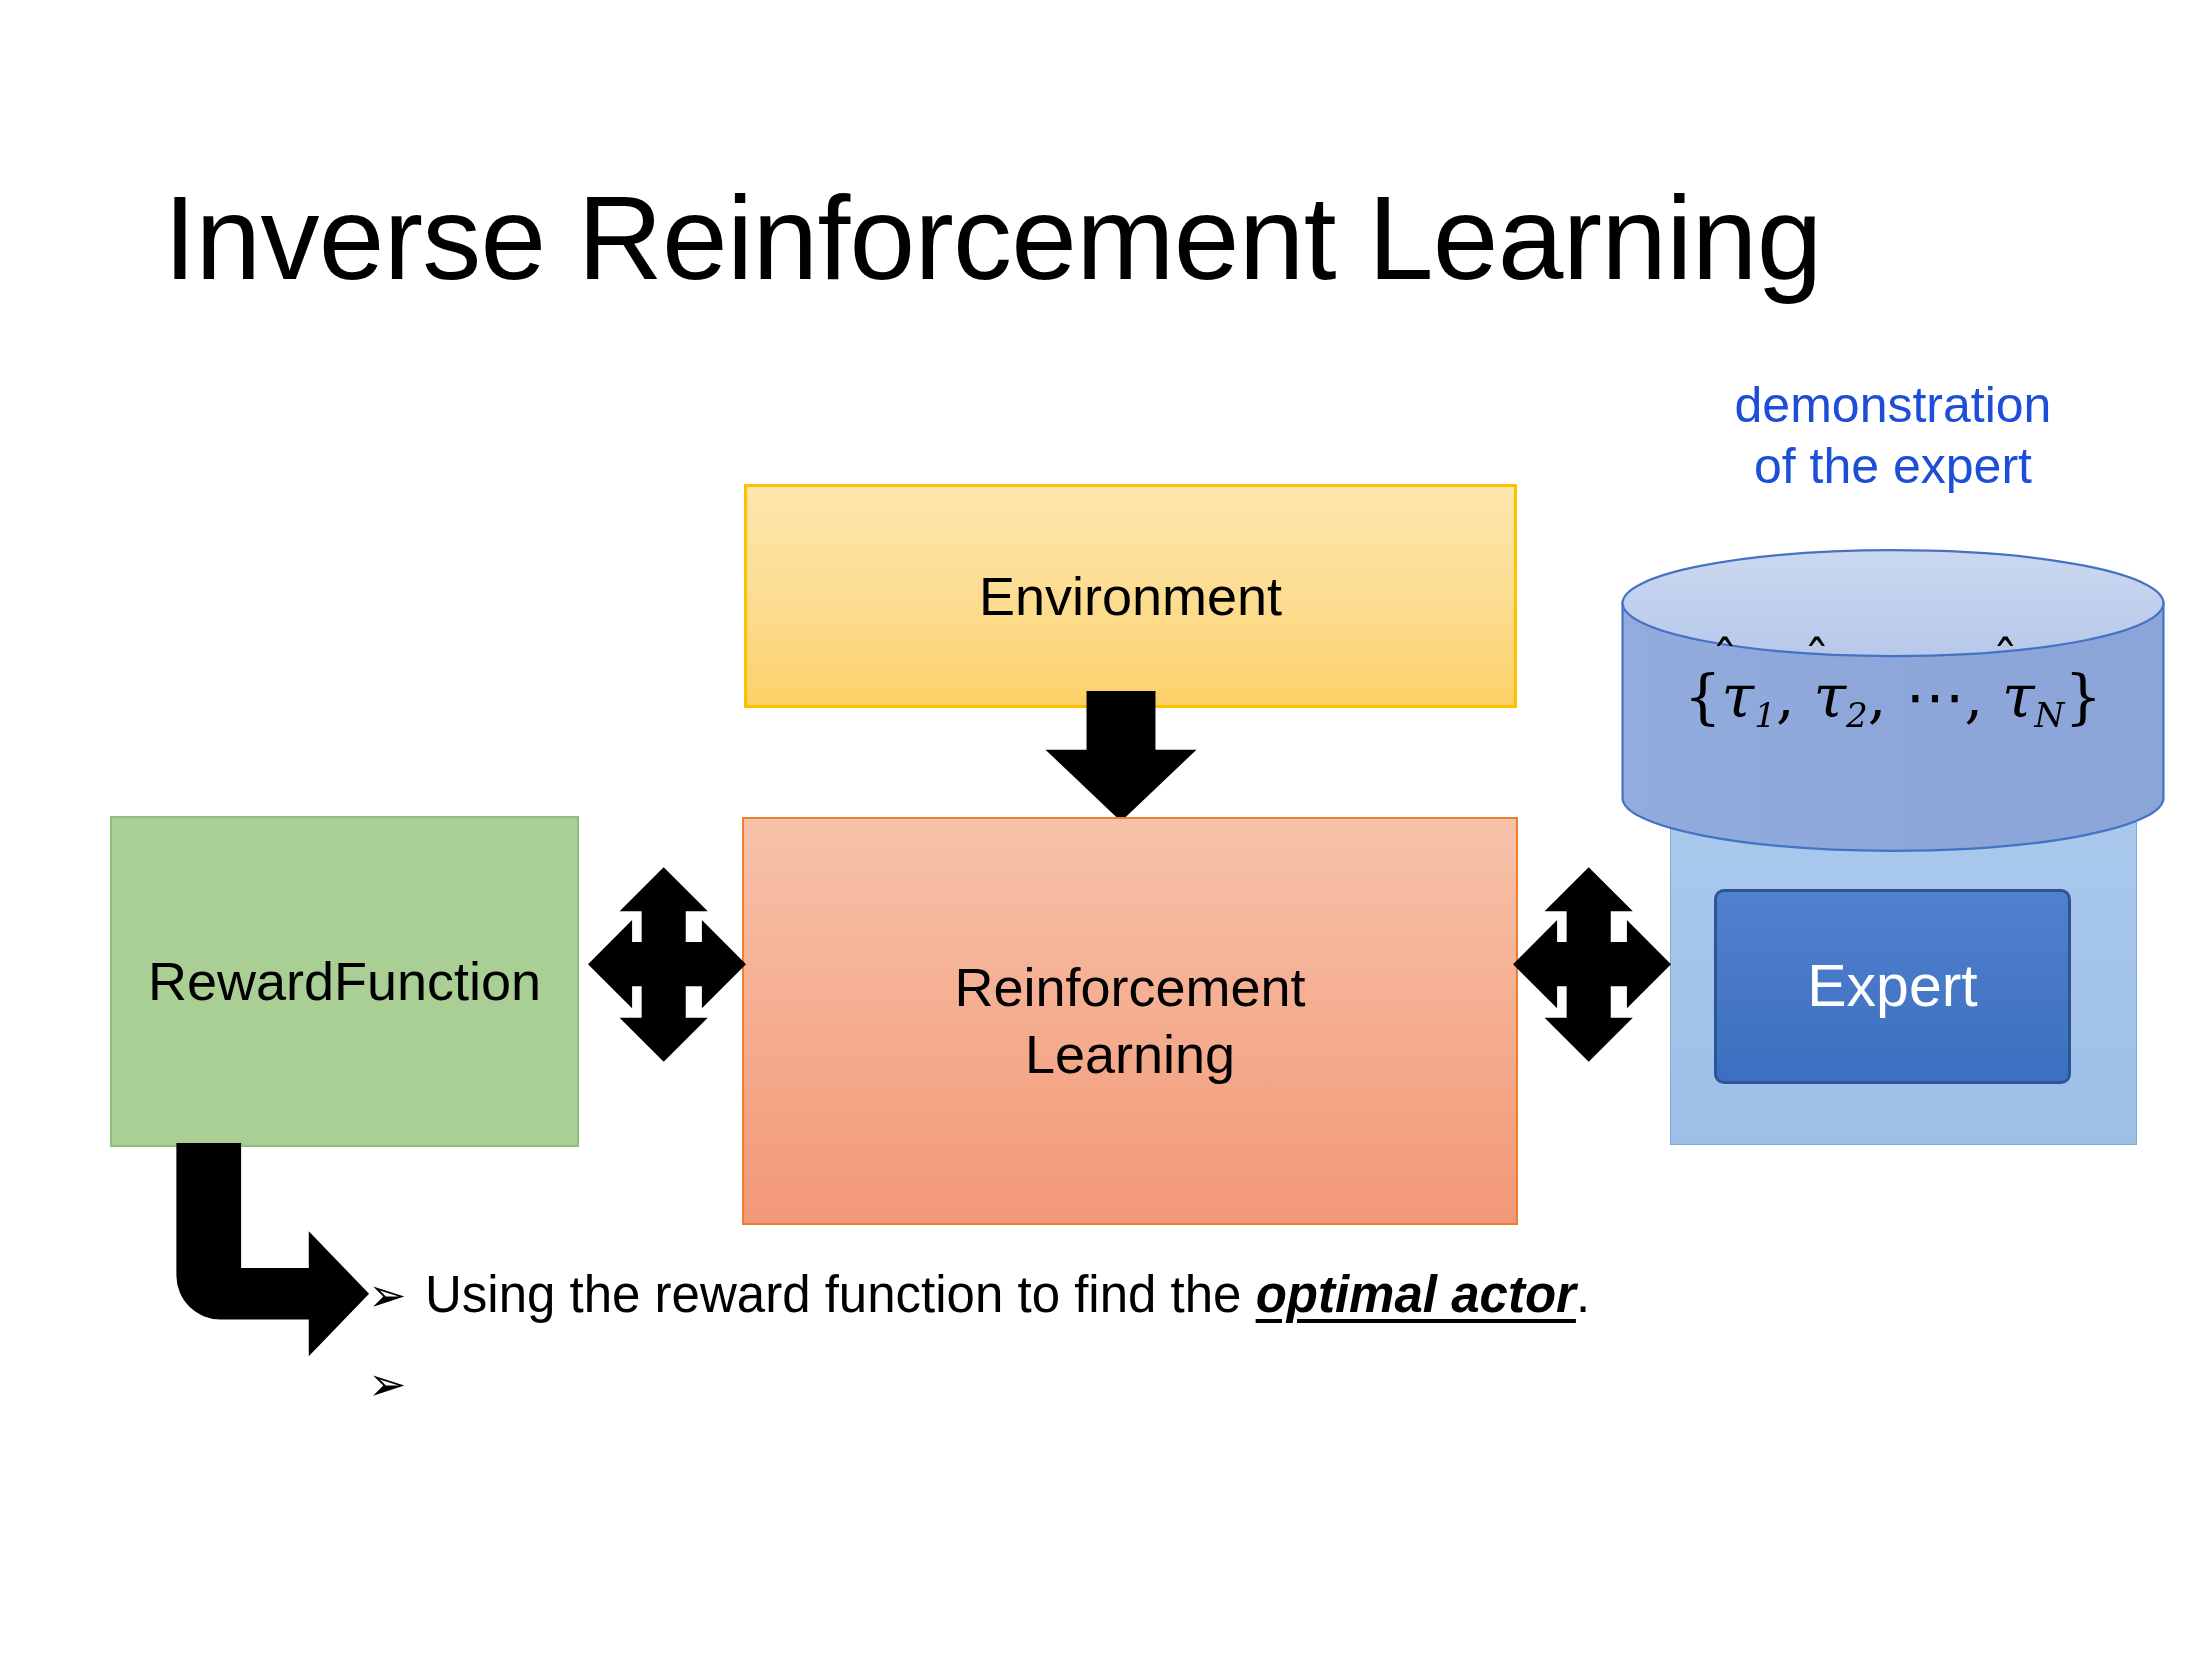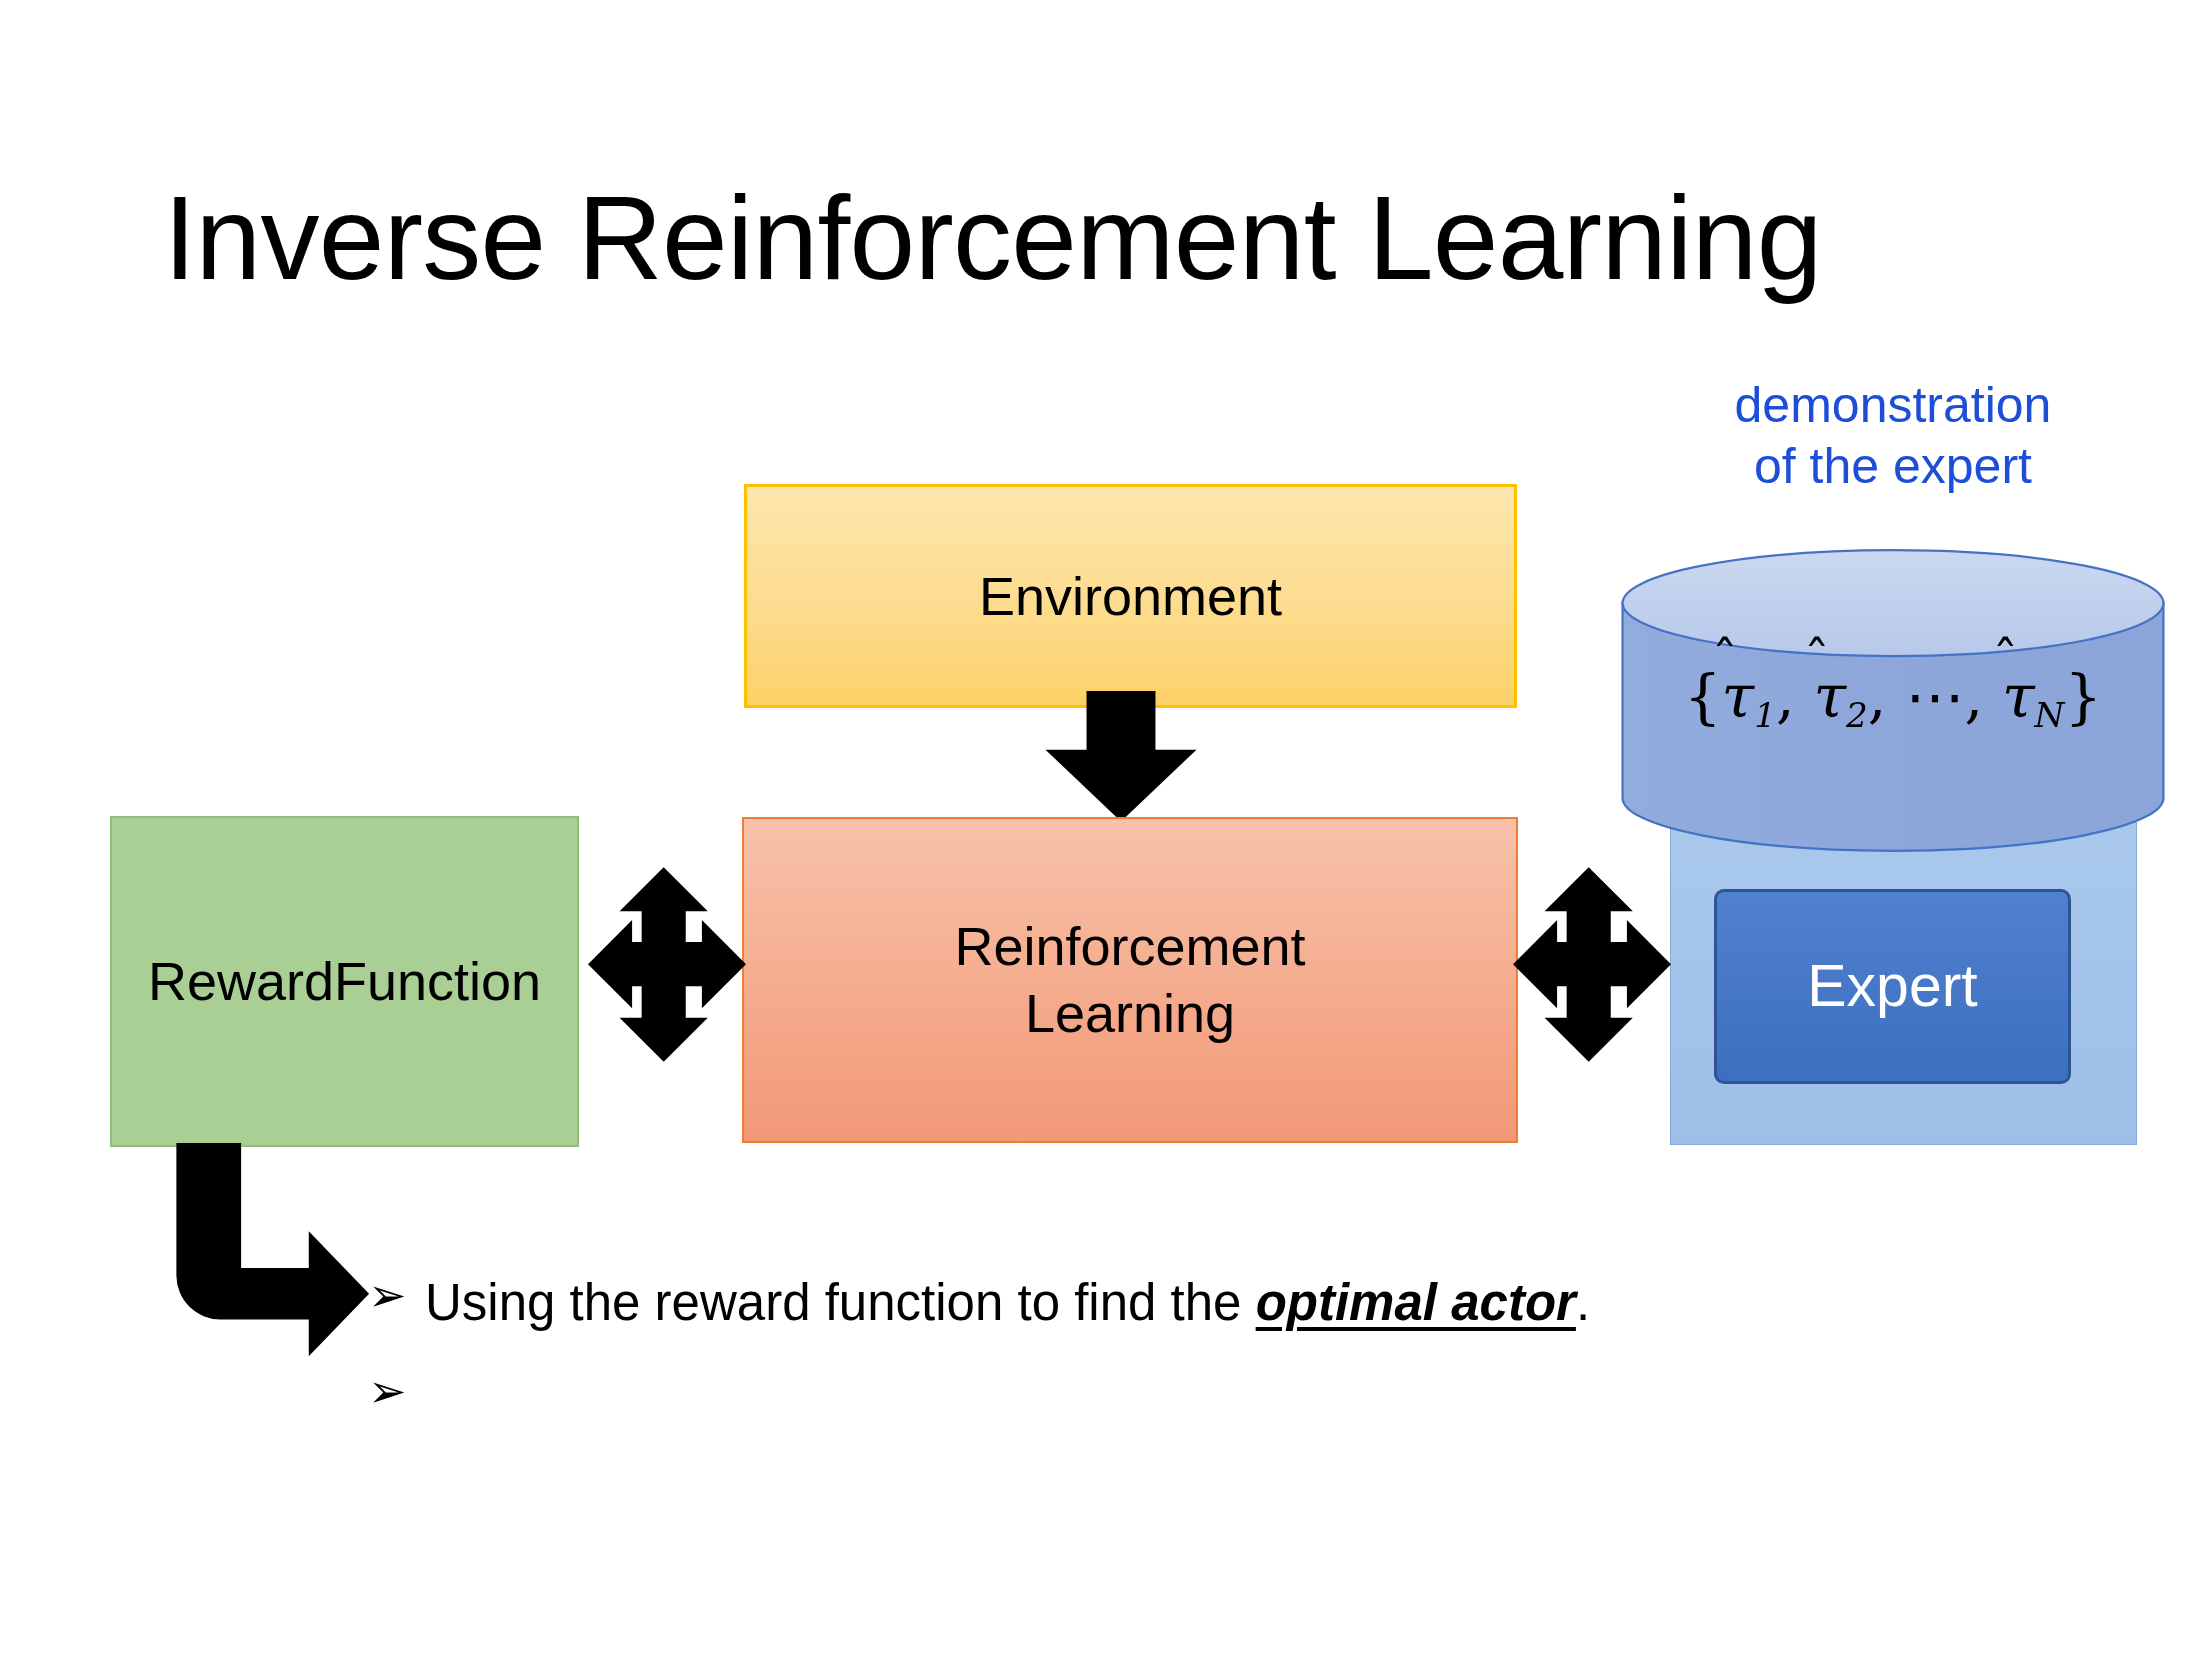--- a/index.html
+++ b/index.html
@@ -59,21 +59,21 @@
     line-height: 1;
     color: #000;
   }
 
   
   #rl-box {
     position: absolute;
     left: 742px;
     top: 817px;
     width: 776px;
-    height: 326px;
+    height: 408px;
     background: linear-gradient(to bottom, #F7C2AA 0%, #F5AD8F 50%, #F29878 100%);
     border: 2.9px solid #ED7D31;
     box-sizing: border-box;
     display: flex;
     flex-direction: column;
     align-items: center;
     justify-content: center;
   }
   #rl-box .line {
     font-size: 54px;
@@ -199,21 +199,21 @@
     color: #000;
   }
   .bullet-row + .bullet-row { margin-top: 23.5px; }
   .bullet-mark {
     width: 57px;
     flex: 0 0 57px;
     font-size: 46px;
     line-height: 1.42;
     color: #000;
   }
-  .bullet-text { flex: 1 1 auto; margin-top: 8px; }
+  .bullet-text { flex: 1 1 auto; }
   .emph {
     font-weight: bold;
     font-style: italic;
     text-decoration: underline;
     text-underline-offset: 7.4px;
     text-decoration-thickness: 4.4px;
   }
 </style>
 </head>
 <body>

